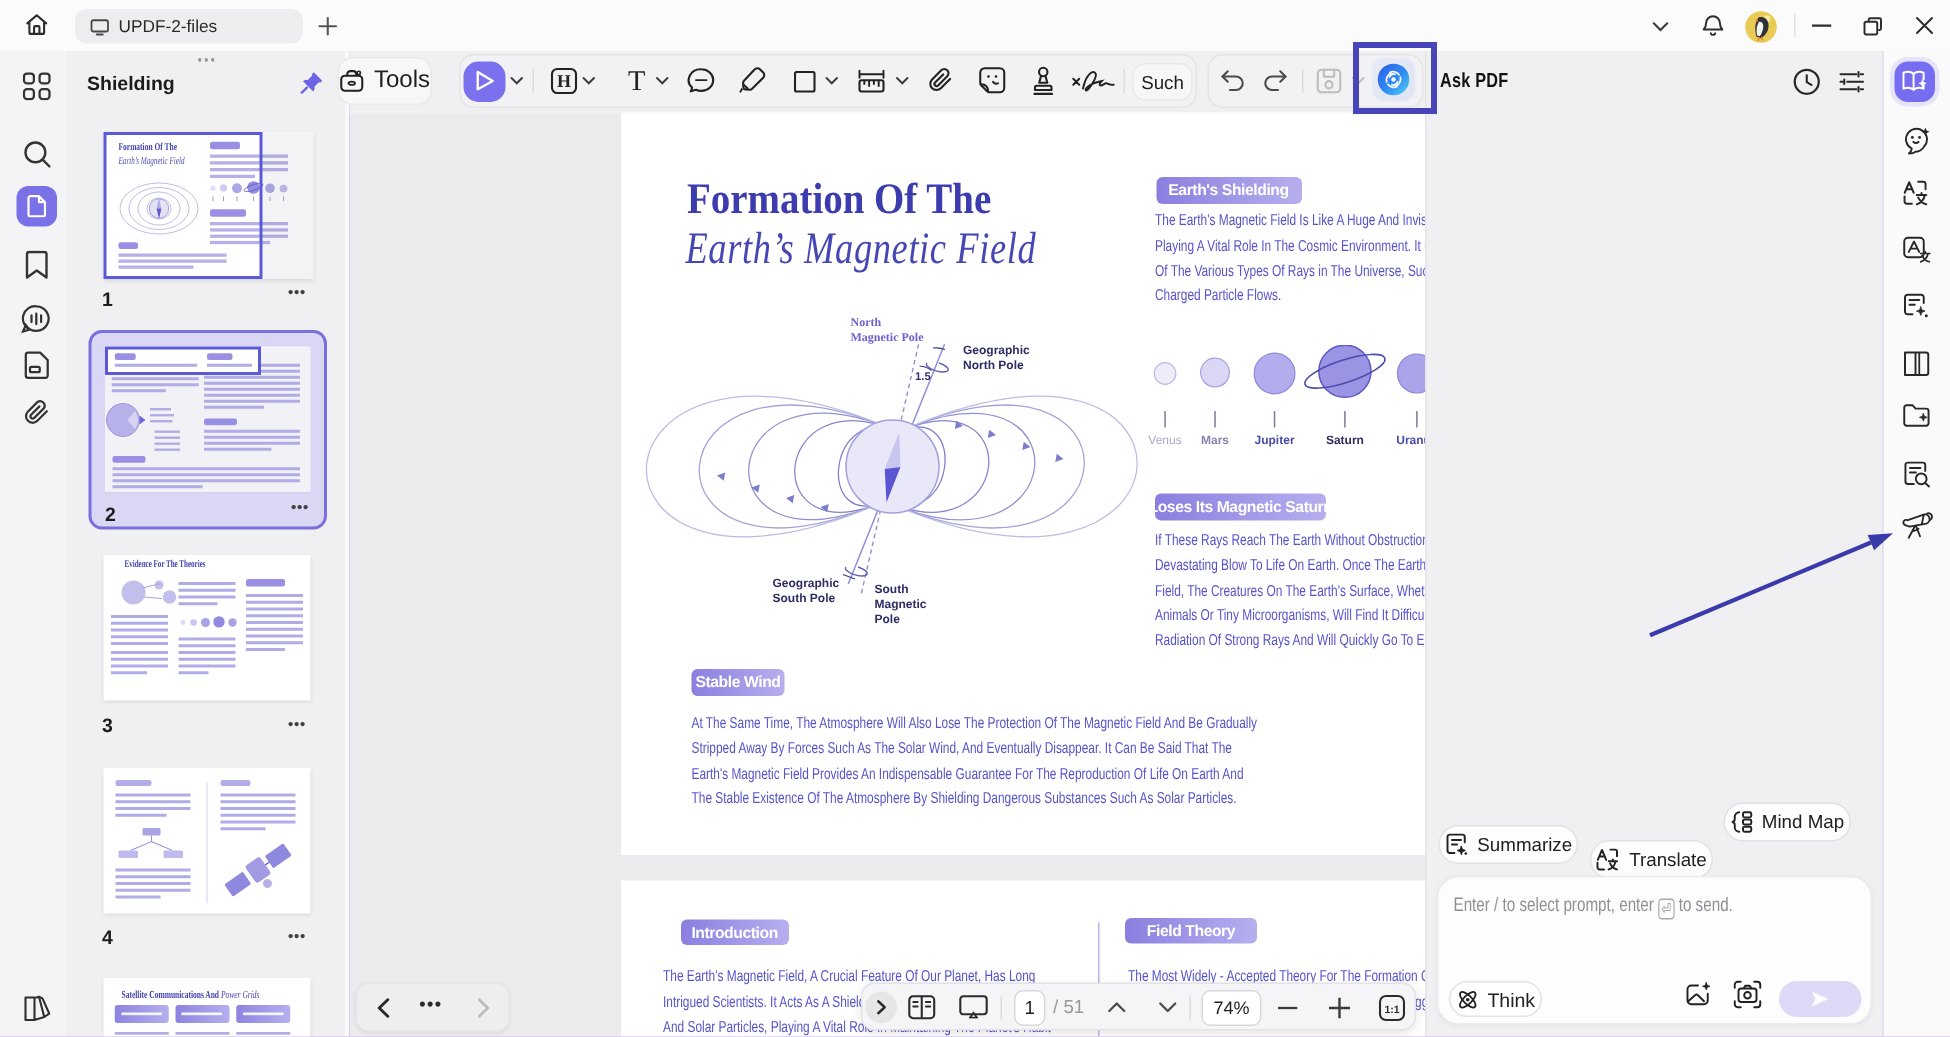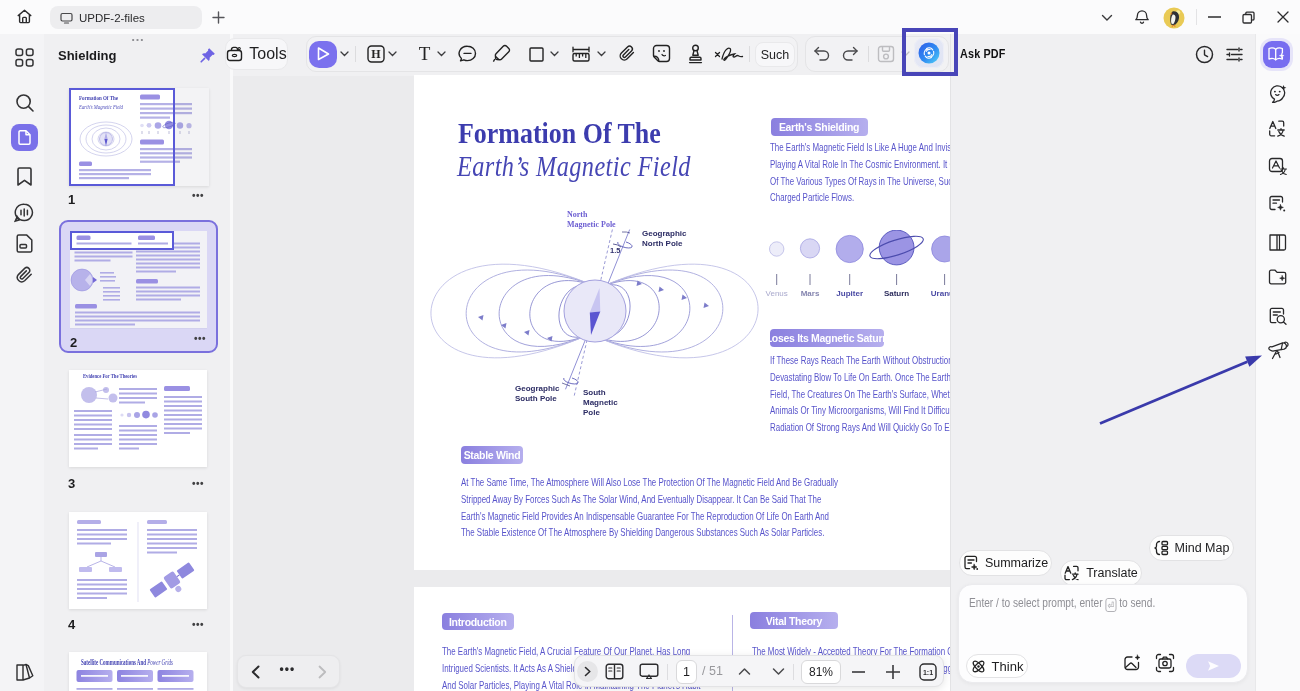--- a/index.html
+++ b/index.html
@@ -582,24 +582,24 @@
       <text x="131.6" y="66" text-anchor="middle" font-size="8" font-weight="bold" fill="#2e2e5e">Saturn</text>
       <text x="179.6" y="66" text-anchor="middle" font-size="8" font-weight="bold" fill="#4a4aa4">Uranus</text>
     </svg>
     <div class="pill" style="left:356px;top:254px;width:114px;height:17.5px;font-size:10.5px">Loses Its Magnetic Saturn</div>
     <div class="ptext" style="left:356px;top:277px">If These Rays Reach The Earth Without Obstruction, T<br>Devastating Blow To Life On Earth. Once The Earth Lo<br>Field, The Creatures On The Earth's Surface, Whether<br>Animals Or Tiny Microorganisms, Will Find It Difficult T<br>Radiation Of Strong Rays And Will Quickly Go To Extin</div>
     <div class="pill" style="left:47px;top:371px;width:62px;height:18px;font-size:10.5px">Stable Wind</div>
     <div class="ptext" style="left:47px;top:399px">At The Same Time, The Atmosphere Will Also Lose The Protection Of The Magnetic Field And Be Gradually<br>Stripped Away By Forces Such As The Solar Wind, And Eventually Disappear. It Can Be Said That The<br>Earth's Magnetic Field Provides An Indispensable Guarantee For The Reproduction Of Life On Earth And<br>The Stable Existence Of The Atmosphere By Shielding Dangerous Substances Such As Solar Particles.</div>
   </div>
 
   <div class="page" style="left:414px;top:587px;width:536px;height:104px">
-    <div class="pill" style="left:28px;top:26px;width:71.5px;height:17px;font-size:10.5px">Introduction</div>
+    <div class="pill" style="left:40px;top:26px;width:71.5px;height:17px;font-size:10.5px">Introduction</div>
     <div class="ptext" style="left:28px;top:56px">The Earth's Magnetic Field, A Crucial Feature Of Our Planet, Has Long<br>Intrigued Scientists. It Acts As A Shield, Protecting The Earth From Harmfu<br>And Solar Particles, Playing A Vital Role In Maintaining The Planet's Habit</div>
     <div class="abs" style="left:318px;top:28px;width:1px;height:76px;background:#b9b4e6"></div>
-    <div class="pill" style="left:336px;top:25px;width:88px;height:17px;font-size:10.5px">Vital Theory</div>
+    <div class="pill" style="left:336px;top:25px;width:88px;height:17px;font-size:10.5px">Field Theory</div>
     <div class="ptext" style="left:338px;top:56px">The Most Widely - Accepted Theory For The Formation Of The<br>Magnetic Field Is The Dynamo Theory. This Theory Suggests (</div>
   </div>
 
   <div class="abs" style="left:236.5px;top:654.5px;width:103px;height:33.5px;background:#eeeef0;border:1px solid #e4e4e6;border-radius:9px;box-shadow:0 1px 3px rgba(0,0,0,0.06);z-index:5">
     <svg class="abs" style="left:13px;top:9px" width="9" height="14" viewBox="0 0 9 14" fill="none" stroke="#2b2b2d" stroke-width="2" stroke-linecap="round" stroke-linejoin="round">
         <path d="M7.5 1.5 L1.8 7 L7.5 12.5"></path>
       </svg>
     <div class="abs" style="left:42px;top:6px;color:#2b2b2d;font-size:12px;font-weight:bold;letter-spacing:1px">•••</div>
     <svg class="abs" style="left:80px;top:9px" width="9" height="14" viewBox="0 0 9 14" fill="none" stroke="#bcbcbe" stroke-width="1.8" stroke-linecap="round" stroke-linejoin="round">
         <path d="M1.5 1.5 L7.2 7 L1.5 12.5"></path>
@@ -624,21 +624,21 @@
     <div class="abs" style="left:92px;top:8px;width:1px;height:16px;background:#dddde0"></div>
     <div class="abs" style="left:101px;top:4px;width:21px;height:24px;background:#fff;border:1px solid #d9d9db;border-radius:6px;display:flex;align-items:center;justify-content:center;font-size:12.5px;color:#1f1f21">1</div>
     <div class="abs" style="left:127px;top:8px;font-size:12.5px;color:#98989c">/ 51</div>
     <svg class="abs" style="left:163px;top:11px" width="13" height="9" viewBox="0 0 13 9" fill="none" stroke="#4b4b4d" stroke-width="1.5" stroke-linecap="round" stroke-linejoin="round">
         <path d="M1.5 7 L6.5 2 L11.5 7"></path>
       </svg>
     <svg class="abs" style="left:197px;top:11px" width="13" height="9" viewBox="0 0 13 9" fill="none" stroke="#4b4b4d" stroke-width="1.5" stroke-linecap="round" stroke-linejoin="round">
         <path d="M1.5 2 L6.5 7 L11.5 2"></path>
       </svg>
     <div class="abs" style="left:218px;top:8px;width:1px;height:16px;background:#dddde0"></div>
-    <div class="abs" style="left:226px;top:4px;width:40px;height:24px;background:#fff;border:1px solid #d9d9db;border-radius:6px;display:flex;align-items:center;justify-content:center;font-size:12px;color:#1f1f21">81%</div>
+    <div class="abs" style="left:226px;top:4px;width:40px;height:24px;background:#fff;border:1px solid #d9d9db;border-radius:6px;display:flex;align-items:center;justify-content:center;font-size:12px;color:#1f1f21">74%</div>
     <svg class="abs" style="left:277px;top:15px" width="13" height="2" viewBox="0 0 13 2">
         <path d="M0 1 H13" stroke="#3a3a3c" stroke-width="1.6"></path>
       </svg>
     <svg class="abs" style="left:311px;top:9px" width="14" height="14" viewBox="0 0 14 14">
         <path d="M7 0 V14 M0 7 H14" stroke="#3a3a3c" stroke-width="1.6"></path>
       </svg>
     <svg class="abs" style="left:344px;top:7px" width="18" height="18" viewBox="0 0 18 18" fill="none">
         <rect x="1" y="1" width="16" height="16" rx="4" stroke="#2b2b2d" stroke-width="1.4"></rect>
         <text x="9" y="12" text-anchor="middle" font-size="7" font-weight="bold" fill="#2b2b2d">1:1</text>
       </svg>

